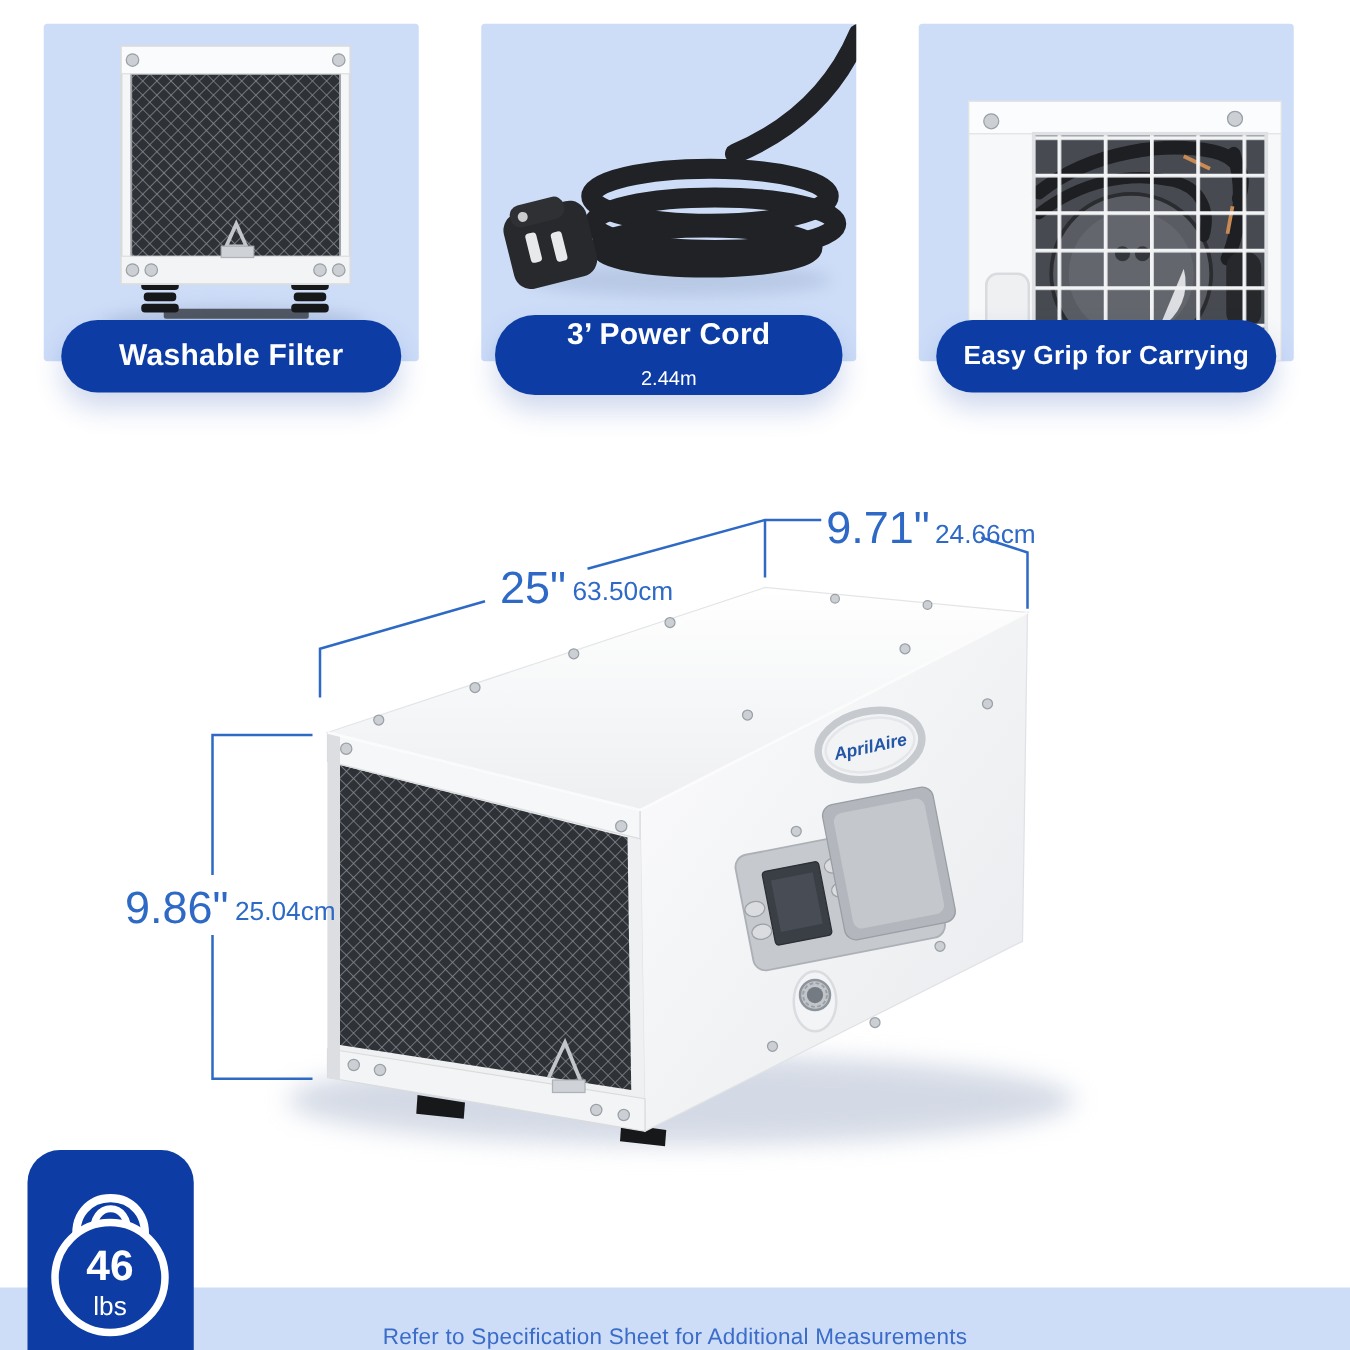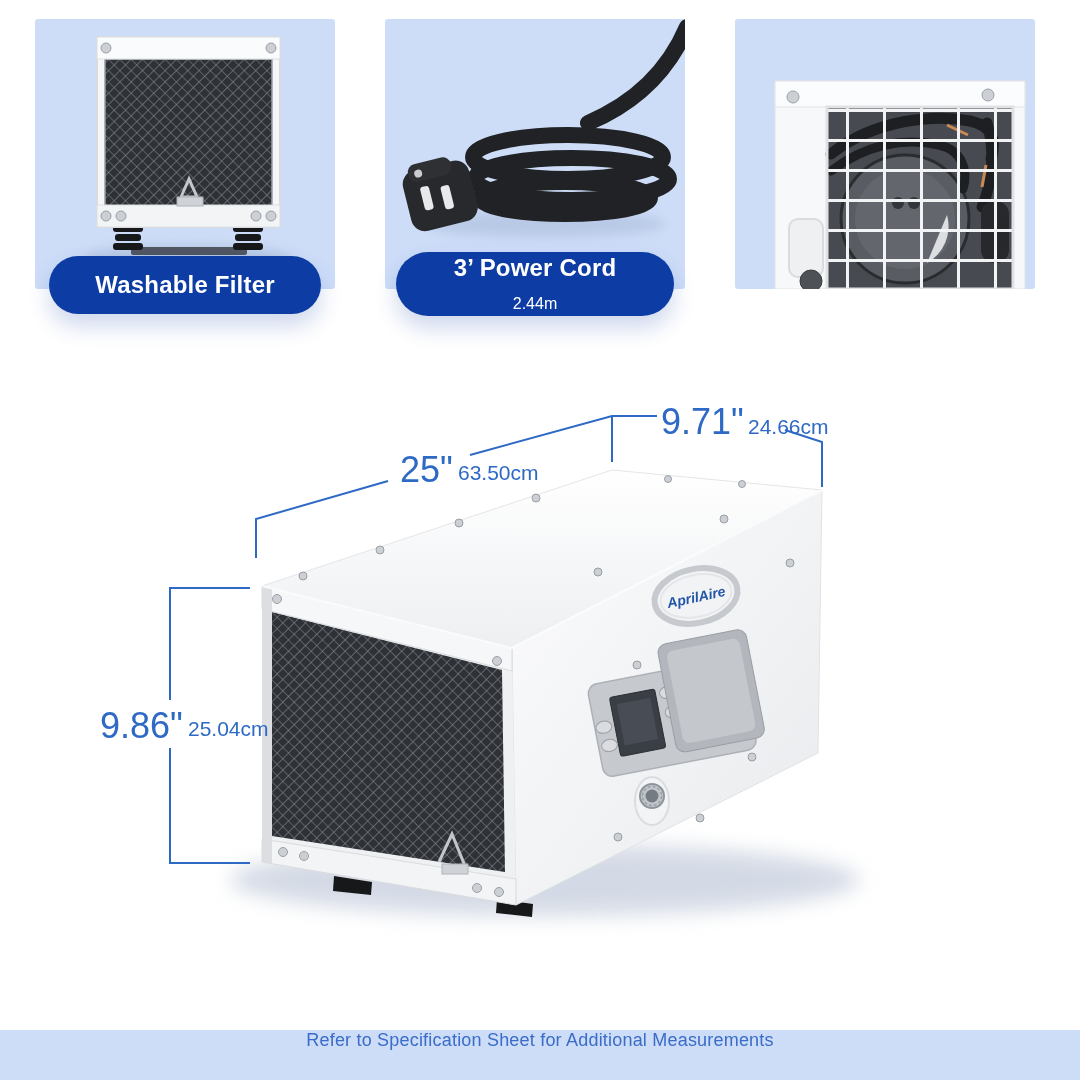--- a/index.html
+++ b/index.html
@@ -29,21 +29,21 @@
   .dim-cm{font-size:21px;fill:#2e6ac5;}
   .dim-line{stroke:#2e6ac5;stroke-width:2;fill:none;}
 
   
   .weight-badge{position:absolute;left:22px;top:920px;width:133px;height:160px;
         background:#0d3da4;border-radius:26px 26px 0 0;z-index:10;}
   .weight-badge svg{position:absolute;left:0;top:0;}
 
   
   .footer{position:absolute;left:0;top:1030px;width:1080px;height:50px;background:#cdddf8;
-        display:flex;align-items:flex-start;justify-content:center;z-index:5;}
+        display:flex;align-items:flex-end;justify-content:center;z-index:5;}
   .footer span{color:#3a6cc8;font-size:18px;letter-spacing:.2px;}
 </style>
 </head>
 <body>
 
 <div class="canvas">
 
   <div class="card" id="card-1">
     <svg class="photo" viewBox="0 0 300 270">
       <defs>
@@ -142,20 +142,23 @@
         <path d="M252 104 C 260 130, 258 162, 247 188" fill="none" stroke="#1d1f22" stroke-width="11" stroke-linecap="round"></path>
         <path d="M212 106 L 233 116 M251 146 L 247 168" stroke="#c98a54" stroke-width="3"></path>
         <rect x="246" y="182" width="28" height="62" rx="13" fill="#26282b"></rect>
         <rect x="92" y="88" width="186" height="182" fill="url(#grillP)"></rect>
         <rect x="92" y="88" width="186" height="182" fill="none" stroke="#dfe1e4" stroke-width="3"></rect>
       </g>
 
       <rect x="54" y="200" width="34" height="58" rx="9" fill="#eff0f2" stroke="#d9dbde" stroke-width="2"></rect>
       <circle cx="76" cy="262" r="11" fill="#4e5257" stroke="#3a3d41"></circle>
     </svg>
+    <div class="pill pill-3">
+      <span class="main">Easy Grip for Carrying</span>
+    </div>
   </div>
 
   <svg id="product-svg" viewBox="0 390 1080 560">
     <defs>
       <pattern id="meshB" width="8" height="8" patternUnits="userSpaceOnUse" patternTransform="rotate(45)">
         <rect width="8" height="8" fill="#2e3136"></rect>
         <path d="M0 0 H8 M0 0 V8" stroke="#878c93" stroke-width="1.2"></path>
       </pattern>
       <linearGradient id="topGrad" x1="0" y1="0" x2="0" y2="1">
         <stop offset="0" stop-color="#ffffff"></stop>
@@ -251,18 +254,27 @@
     </g>
 
     <text class="dim-in" x="661" y="434">9.71"</text>
     <text class="dim-cm" x="748" y="434">24.66cm</text>
     <text class="dim-in" x="400" y="482">25"</text>
     <text class="dim-cm" x="458" y="480">63.50cm</text>
     <text class="dim-in" x="100" y="738">9.86"</text>
     <text class="dim-cm" x="188" y="736">25.04cm</text>
   </svg>
 
+  <div class="weight-badge">
+    <svg width="133" height="160" viewBox="0 0 133 160">
+      <path d="M40 76 C 30 26, 103 26, 93 76" fill="none" stroke="#ffffff" stroke-width="6.5"></path>
+      <path d="M53 68 C 50 40, 83 40, 80 68" fill="none" stroke="#ffffff" stroke-width="5.5"></path>
+      <circle cx="66" cy="102" r="44" fill="#0d3da4" stroke="#ffffff" stroke-width="6"></circle>
+      <text x="66" y="104" text-anchor="middle" font-size="34" font-weight="bold" fill="#ffffff">46</text>
+      <text x="66" y="132" text-anchor="middle" font-size="21" fill="#ffffff">lbs</text>
+    </svg>
+  </div>
 
   <div class="footer">
     <span>Refer to Specification Sheet for Additional Measurements</span>
   </div>
 
 </div>
 
 </body></html>

